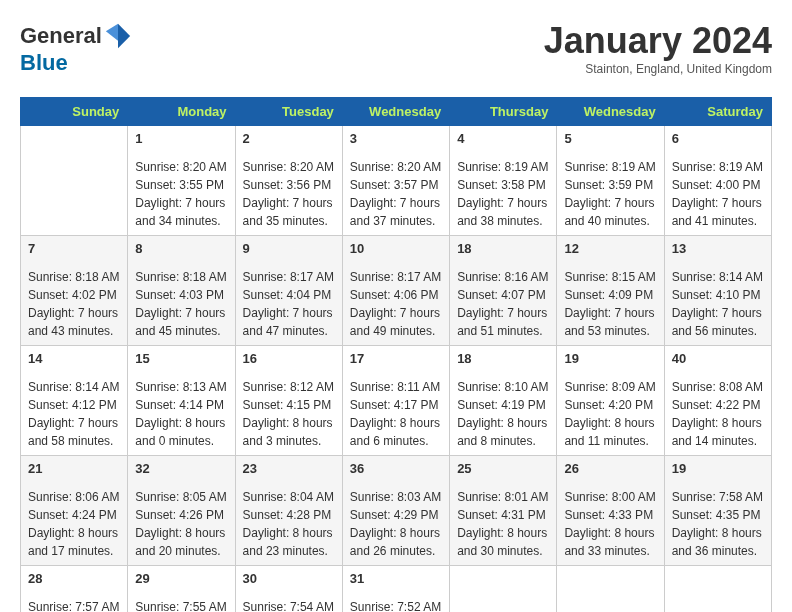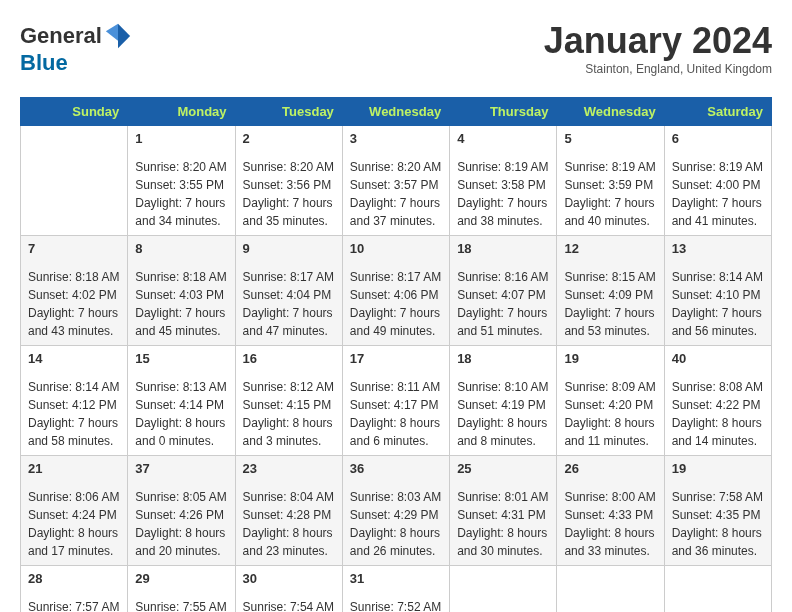--- a/index.html
+++ b/index.html
@@ -213,21 +213,21 @@
           <span class="day-num">40</span>
           <div class="day-info">Sunrise: 8:08 AM<br>Sunset: 4:22 PM<br>Daylight: 8 hours<br>and 14 minutes.</div>
         </td>
       </tr>
       <tr>
         <td>
           <span class="day-num">21</span>
           <div class="day-info">Sunrise: 8:06 AM<br>Sunset: 4:24 PM<br>Daylight: 8 hours<br>and 17 minutes.</div>
         </td>
         <td>
-          <span class="day-num">37</span>
+          <span class="day-num">32</span>
           <div class="day-info">Sunrise: 8:05 AM<br>Sunset: 4:26 PM<br>Daylight: 8 hours<br>and 20 minutes.</div>
         </td>
         <td>
           <span class="day-num">23</span>
           <div class="day-info">Sunrise: 8:04 AM<br>Sunset: 4:28 PM<br>Daylight: 8 hours<br>and 23 minutes.</div>
         </td>
         <td>
           <span class="day-num">36</span>
           <div class="day-info">Sunrise: 8:03 AM<br>Sunset: 4:29 PM<br>Daylight: 8 hours<br>and 26 minutes.</div>
         </td>

